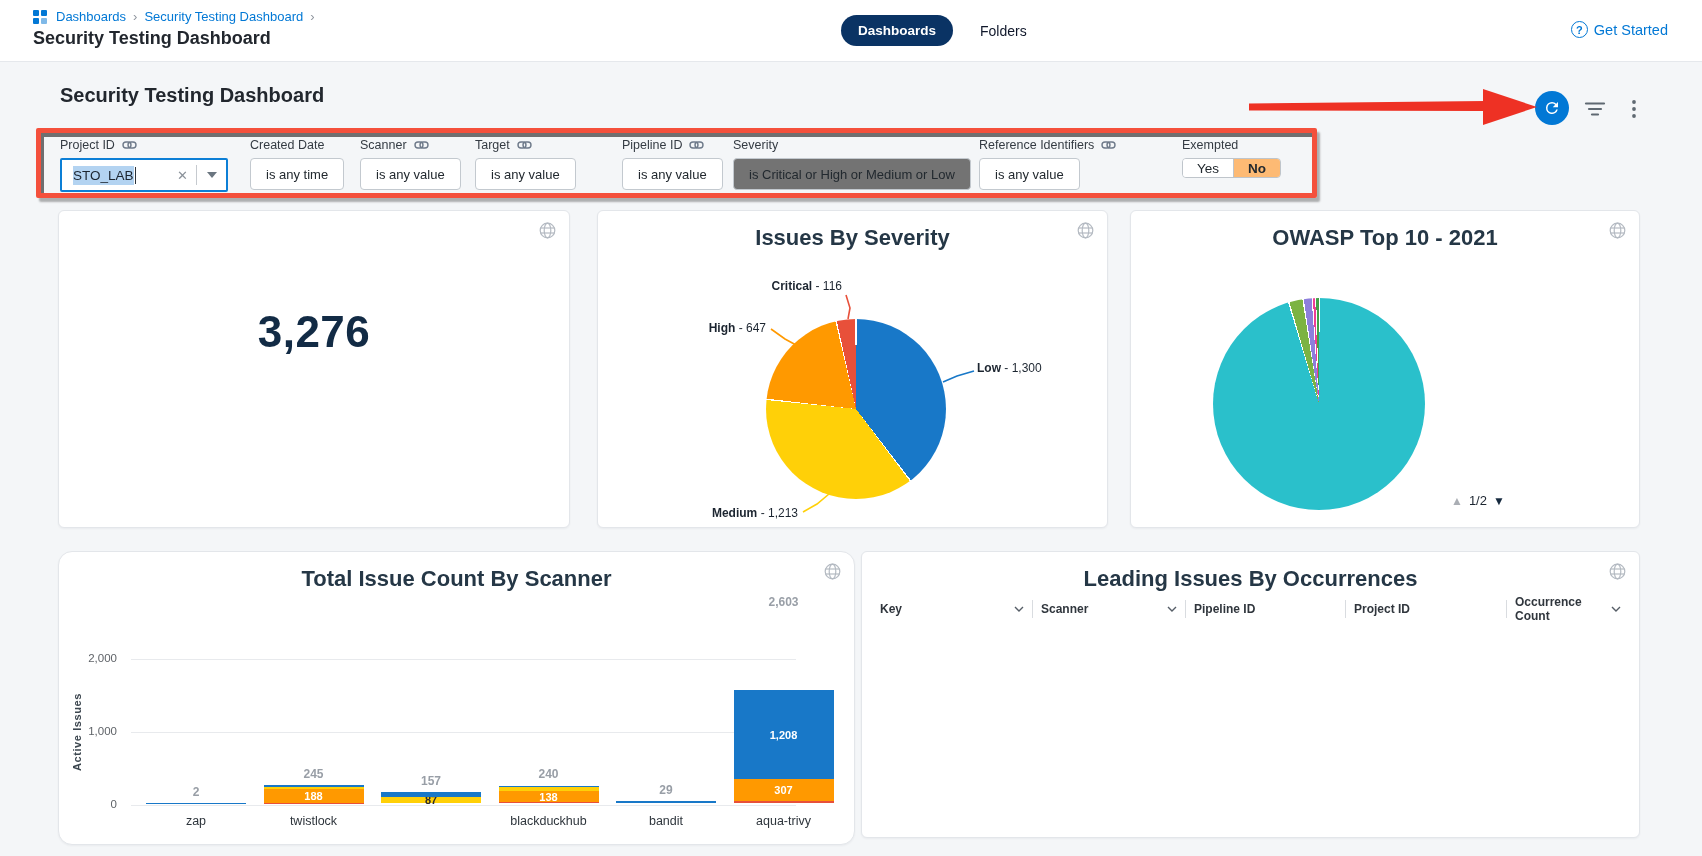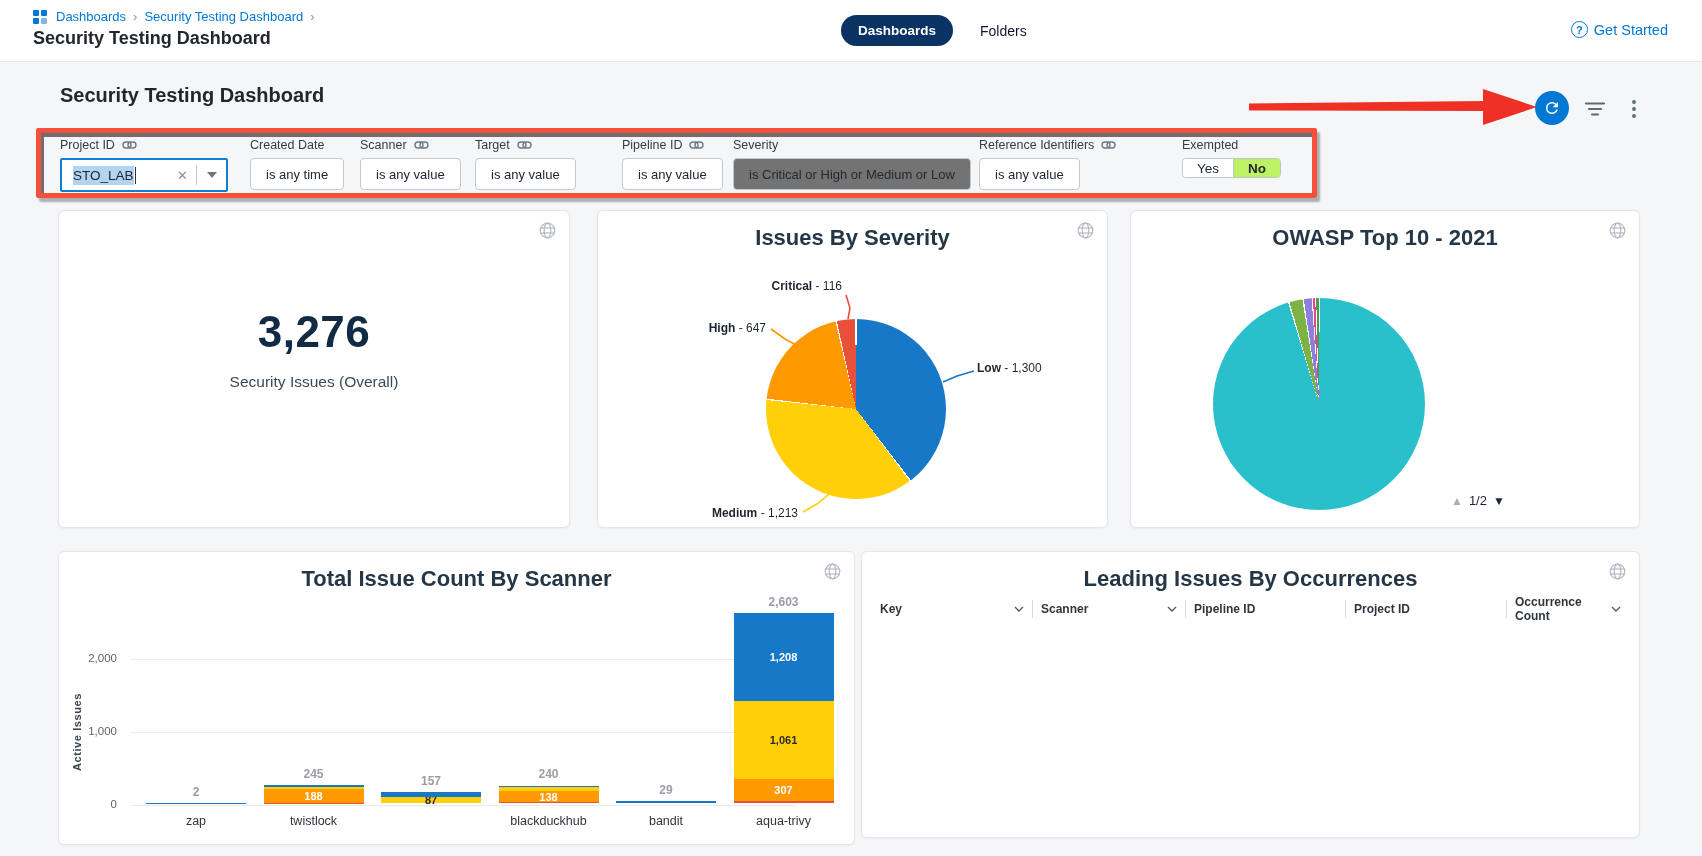--- a/index.html
+++ b/index.html
@@ -40,30 +40,30 @@
   .fbtn.chip{background:#737373;}
   .combo{display:flex;align-items:center;width:168px;height:34px;border:2px solid #0c7fd6;border-radius:2px;background:#fff;padding:0 9px 0 11px;cursor:pointer;}
   .combo .sel{background:#b3d3f1;font-size:13.5px;color:#1c2530;padding:2px 0;}
   .combo .tcaret{width:1.5px;height:17px;background:#2b323a;margin-left:1px;}
   .combo .clear-x{margin-left:auto;color:#8a9199;font-size:13px;padding:0 8px 0 4px;}
   .combo .vdiv{width:1px;height:20px;background:#c6cacf;}
   .combo .dcaret{width:0;height:0;border-left:5px solid transparent;border-right:5px solid transparent;border-top:6px solid #6b7680;margin-left:10px;}
   .toggle{display:inline-flex;height:20px;border:1px solid #bfc5cb;border-radius:4px;overflow:hidden;}
   .toggle .opt{display:flex;align-items:center;justify-content:center;padding:0 14px;font-size:13.5px;color:#22292f;background:#fff;cursor:pointer;}
   .toggle .opt + .opt{border-left:1px solid #bfc5cb;}
-  .toggle .opt.on{background:#bef264;font-weight:700;}
+  .toggle .opt.on{background:#fdba74;font-weight:700;}
 
   
   .card{position:absolute;background:#fff;border:1px solid #e3e6ea;border-radius:6px;box-shadow:0 1px 2px rgba(31,45,61,.05);}
   .card-title{position:absolute;left:0;right:0;top:14px;text-align:center;font-size:22px;font-weight:600;color:#253746;}
   .globe{position:absolute;right:13px;top:11px;}
   #card-overall{left:58px;top:210px;width:512px;height:318px;}
   #card-severity{left:597px;top:210px;width:511px;height:318px;}
   #card-owasp{left:1130px;top:210px;width:510px;height:318px;}
-  #card-scanner{left:58px;top:551px;width:797px;height:294px;}
+  #card-scanner{left:58px;top:551px;width:797px;height:294px;border-radius:14px;}
   #card-table{left:861px;top:551px;width:779px;height:287px;}
 
   .big-num-wrap{position:absolute;left:0;right:0;top:96px;text-align:center;}
   .big-num{font-size:44px;font-weight:600;color:#122b45;letter-spacing:.5px;}
   .big-sub{margin-top:16px;font-size:15.5px;color:#394b59;}
 
   .pie{position:absolute;border-radius:50%;}
   #pie-severity{left:168px;top:108px;width:180px;height:180px;}
   #pie-owasp{left:82px;top:87px;width:212px;height:212px;}
   .pie-label{position:absolute;font-size:12px;color:#1c2530;white-space:nowrap;}
@@ -245,21 +245,20 @@
     <span class="globe"><svg width="17" height="17" viewBox="0 0 17 17">
           <g fill="none" stroke="#b4bac2" stroke-width="1.2">
             <circle cx="8.5" cy="8.5" r="7.3"></circle>
             <ellipse cx="8.5" cy="8.5" rx="3.3" ry="7.3"></ellipse>
             <line x1="1.6" y1="6" x2="15.4" y2="6"></line>
             <line x1="1.6" y1="11" x2="15.4" y2="11"></line>
           </g>
         </svg></span>
     <div class="big-num-wrap">
       <div class="big-num">3,276</div>
-      <div class="big-sub">Security Issues (Overall)</div>
     </div>
   </section>
 
   <section class="card" id="card-severity">
     <div class="card-title">Issues By Severity</div>
     <span class="globe"><svg width="17" height="17" viewBox="0 0 17 17">
           <g fill="none" stroke="#b4bac2" stroke-width="1.2">
             <circle cx="8.5" cy="8.5" r="7.3"></circle>
             <ellipse cx="8.5" cy="8.5" rx="3.3" ry="7.3"></ellipse>
             <line x1="1.6" y1="6" x2="15.4" y2="6"></line>
@@ -353,23 +352,20 @@
         <div class="bar" style="left: 557px; bottom: 41px;">
           <div class="bar-seg" style="height: 2.117px; background: rgb(24, 120, 200);"></div>
         </div>
         <div class="bar-total" style="left: 557px; top: 230.883px;">29</div>
         <div class="bar-cat" style="left: 549px; top: 262px;">bandit</div>
         <div class="bar" style="left: 674.5px; bottom: 41px;">
           <div class="bar-seg" style="height: 1.971px; background: rgb(232, 80, 58);"></div>
           <div class="bar-seg" style="height: 22.411px; background: rgb(255, 153, 0);">
             <span style="color: rgb(255, 255, 255);">307</span>
           </div>
-          <div class="bar-seg" style="height: 77.453px; background: rgb(255, 208, 8);">
-            <span style="color: rgb(43, 43, 43);">1,061</span>
-          </div>
           <div class="bar-seg" style="height: 88.184px; background: rgb(24, 120, 200);">
             <span style="color: rgb(255, 255, 255);">1,208</span>
           </div>
         </div>
         <div class="bar-total" style="left: 674.5px; top: 42.981px;">2,603</div>
         <div class="bar-cat" style="left: 666.5px; top: 262px;">aqua-trivy</div>
       </div>
   </section>
 
   <section class="card" id="card-table">

